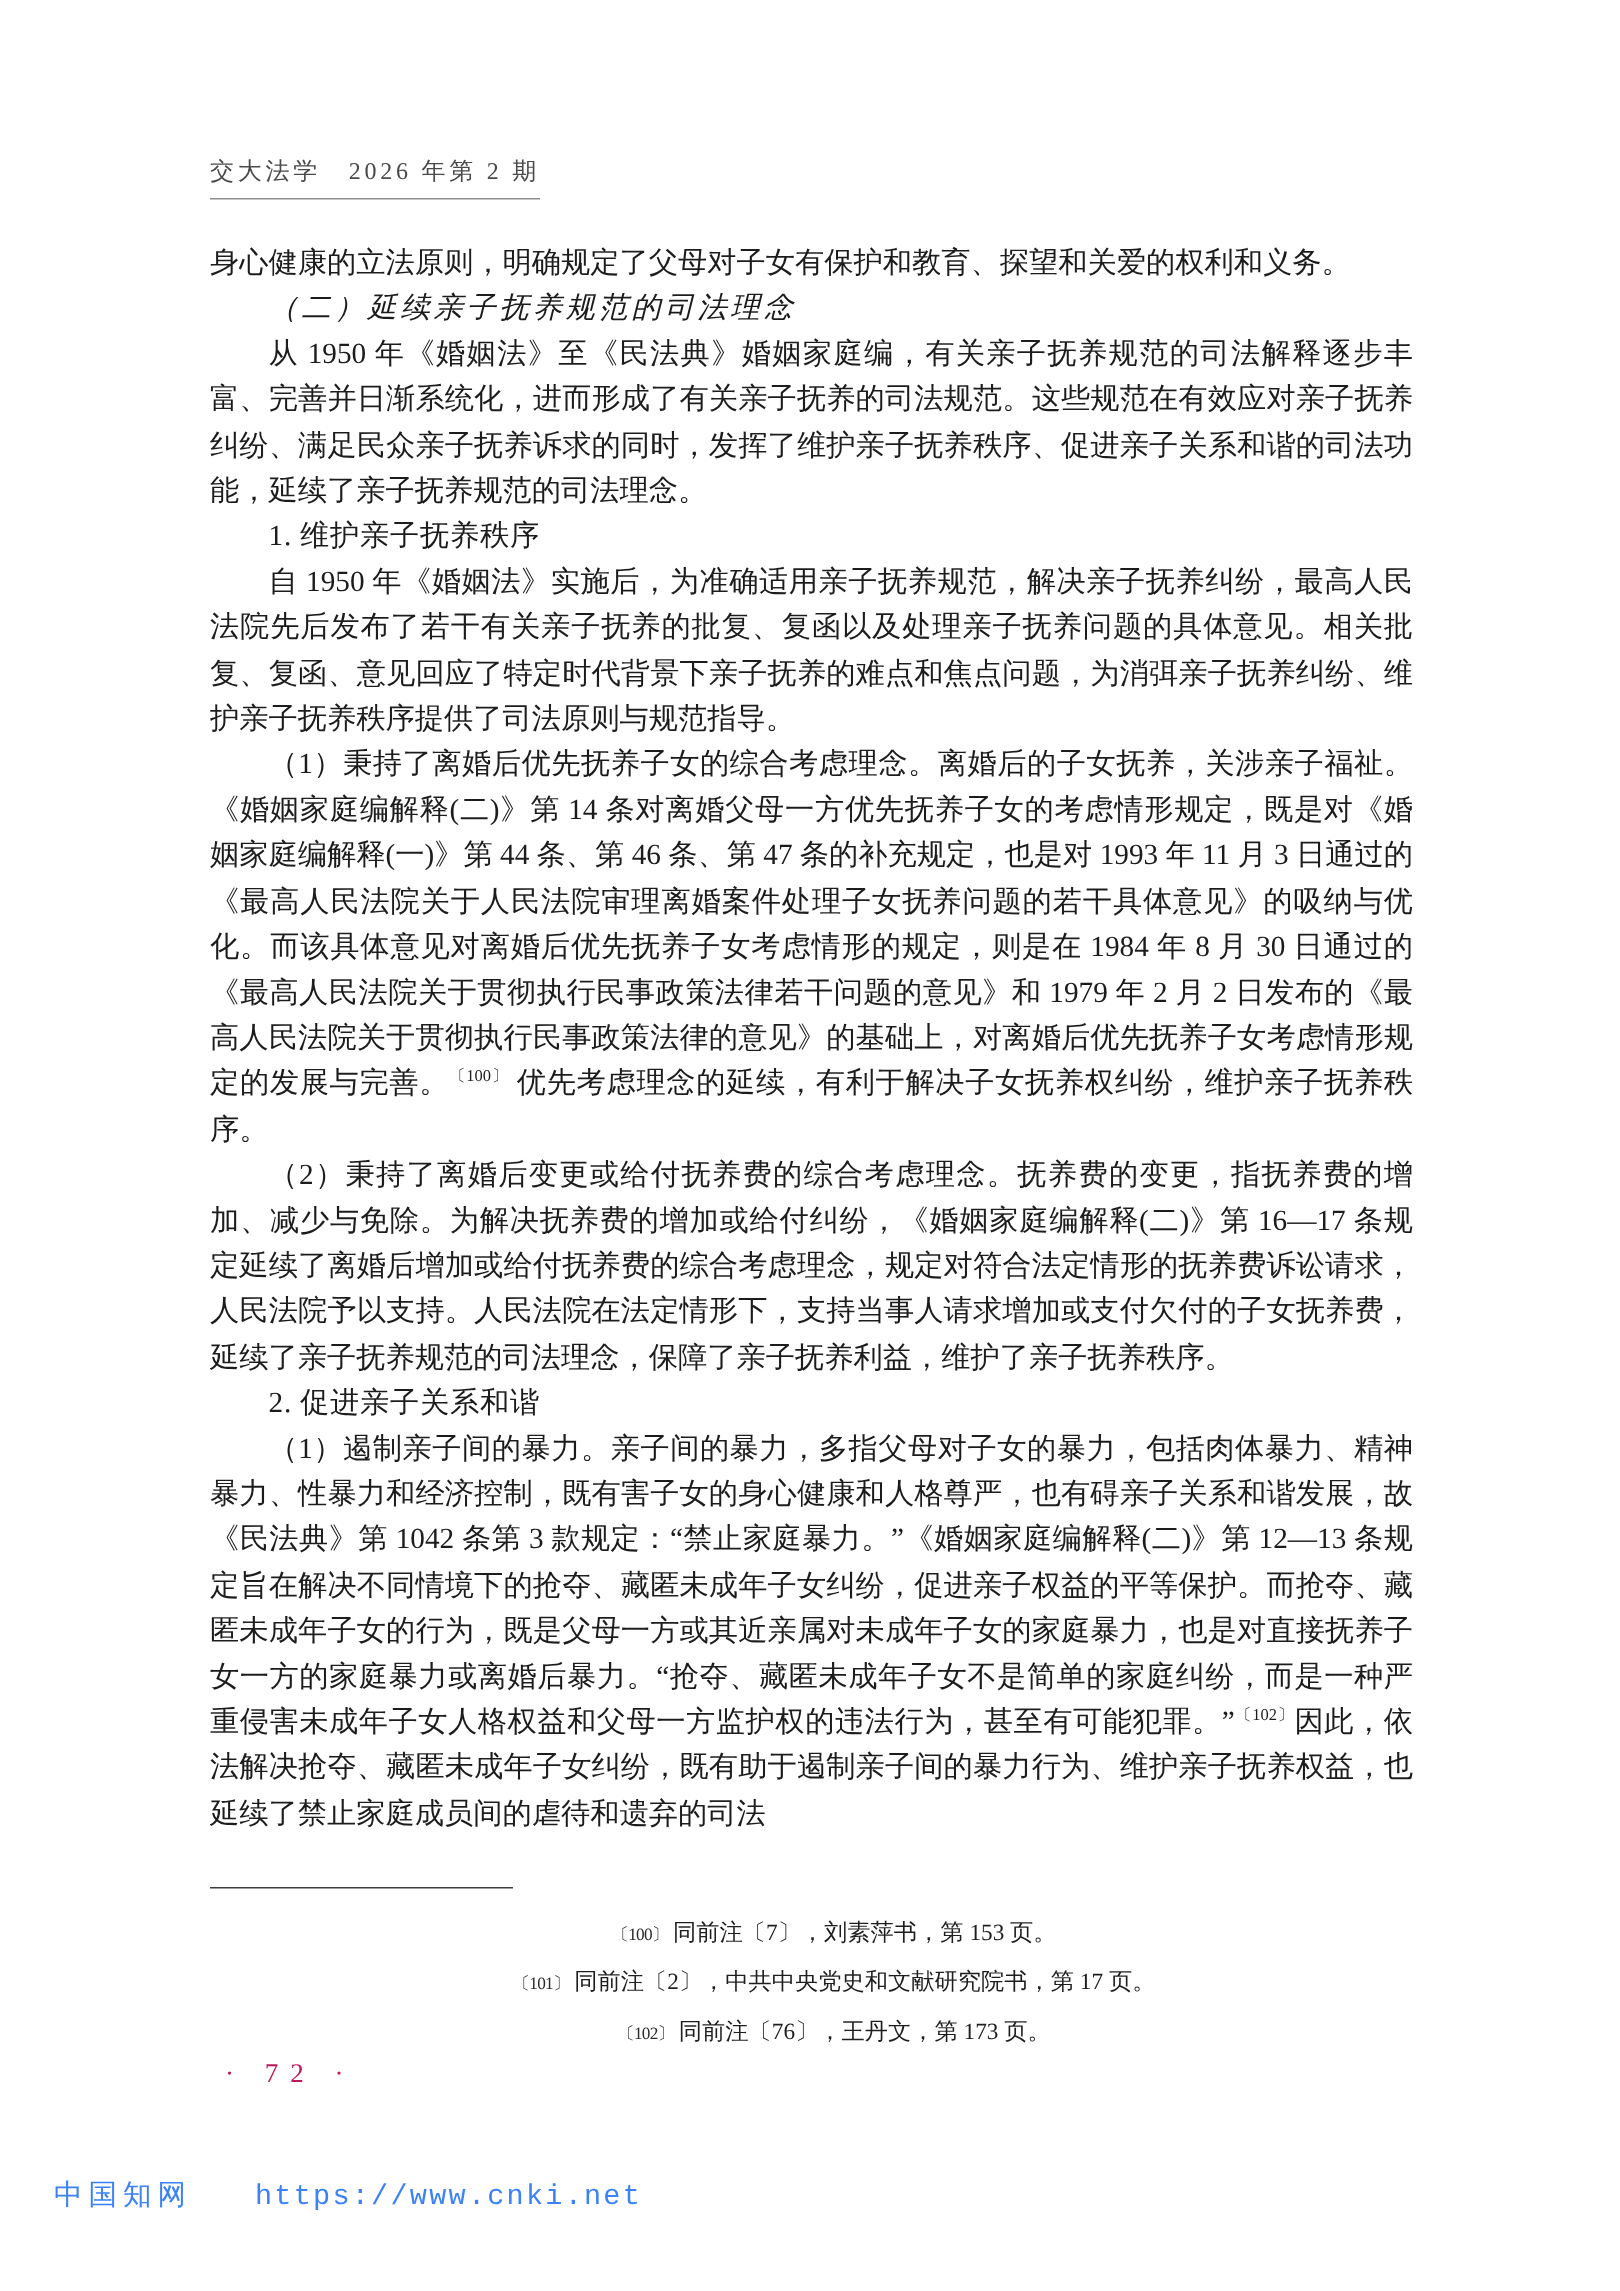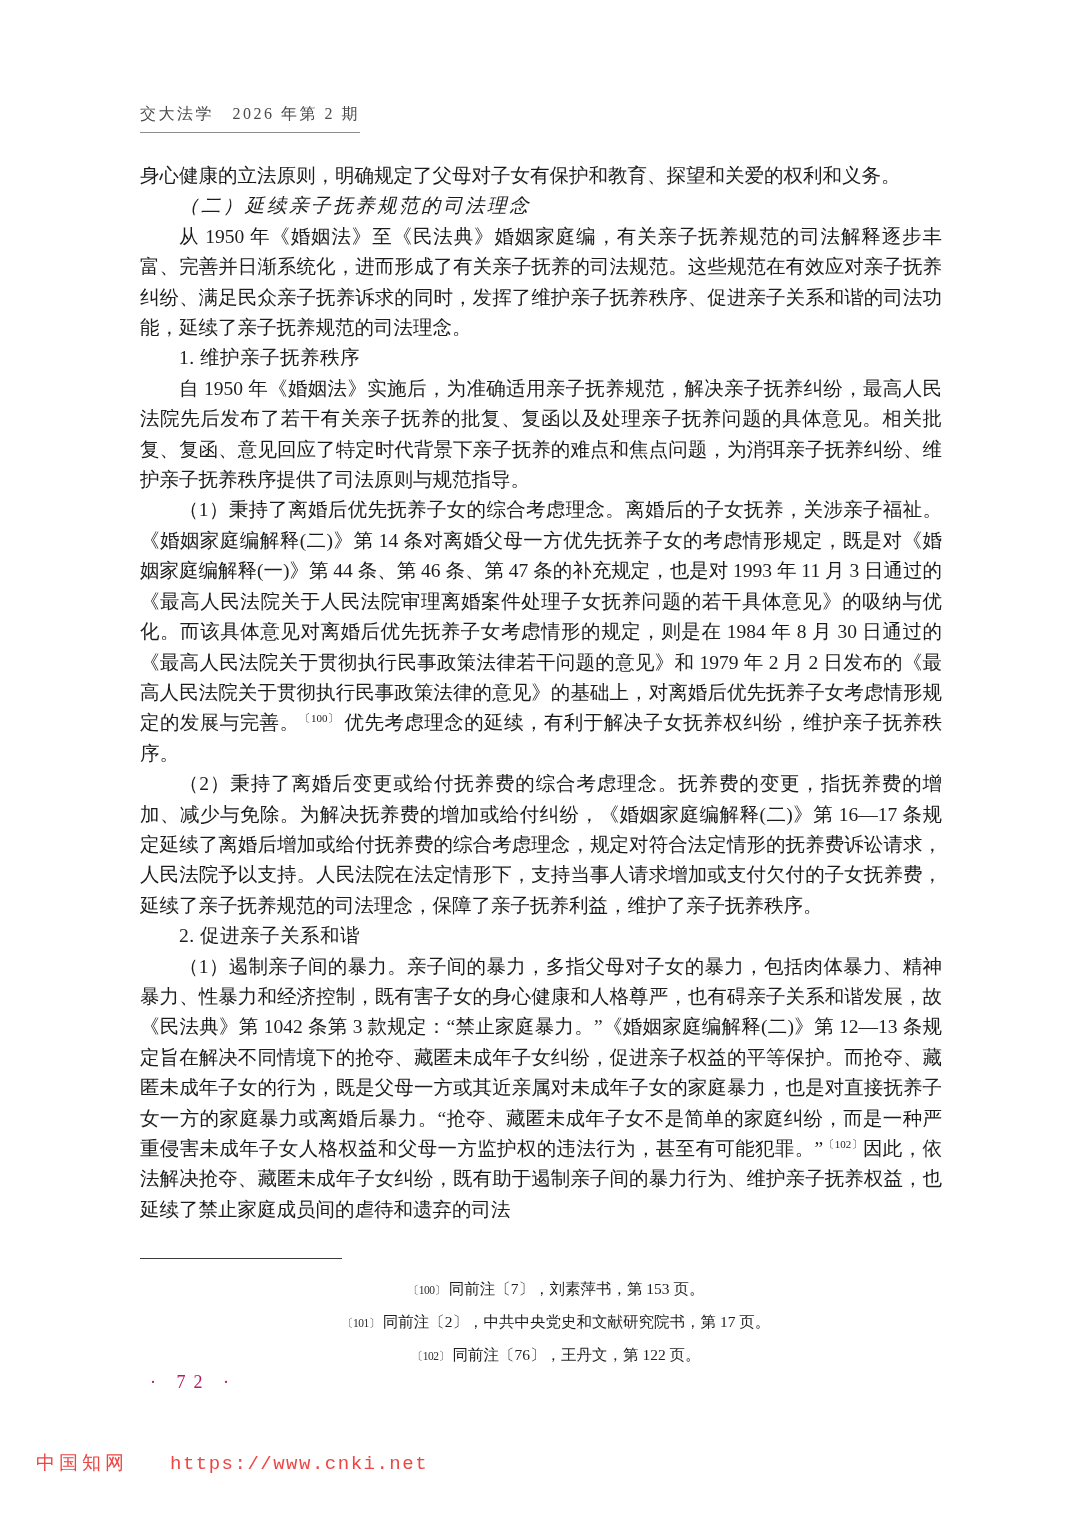--- a/index.html
+++ b/index.html
@@ -43,21 +43,21 @@
   .fn-marker{
     display:inline-block;min-width:44px;
     font-size:11.5px;letter-spacing:-0.5px;color:#2a2a2a;
   }
   .page-number{
     position:absolute;left:150px;top:1372px;
     font-size:18px;color:#be185d;letter-spacing:8px;
   }
   .watermark{
     position:absolute;left:36px;top:1450px;
-    color:#ef4444;white-space:nowrap;
+    color:#3b82f6;white-space:nowrap;
   }
   .wm-brand{font-size:19px;letter-spacing:4px;}
   .wm-url{
     font-family:"Liberation Mono","DejaVu Sans Mono",monospace;
     font-size:19px;letter-spacing:1.5px;margin-left:38px;
   }
 </style>
 </head>
 <body>
 
@@ -80,21 +80,21 @@
   <div class="fn-area">
     <div class="fn-rule"></div>
 
     <div class="footnote">
       <span class="fn-marker">〔100〕</span><span>同前注〔7〕，刘素萍书，第 153 页。</span>
     </div>
     <div class="footnote">
       <span class="fn-marker">〔101〕</span><span>同前注〔2〕，中共中央党史和文献研究院书，第 17 页。</span>
     </div>
     <div class="footnote">
-      <span class="fn-marker">〔102〕</span><span>同前注〔76〕，王丹文，第 122 页。</span>
+      <span class="fn-marker">〔102〕</span><span>同前注〔76〕，王丹文，第 173 页。</span>
     </div>
   </div>
 
   <div class="page-number">· 72 ·</div>
 
   <div class="watermark">
     <span class="wm-brand">中国知网</span>
     <span class="wm-url">https://www.cnki.net</span>
   </div>
 

